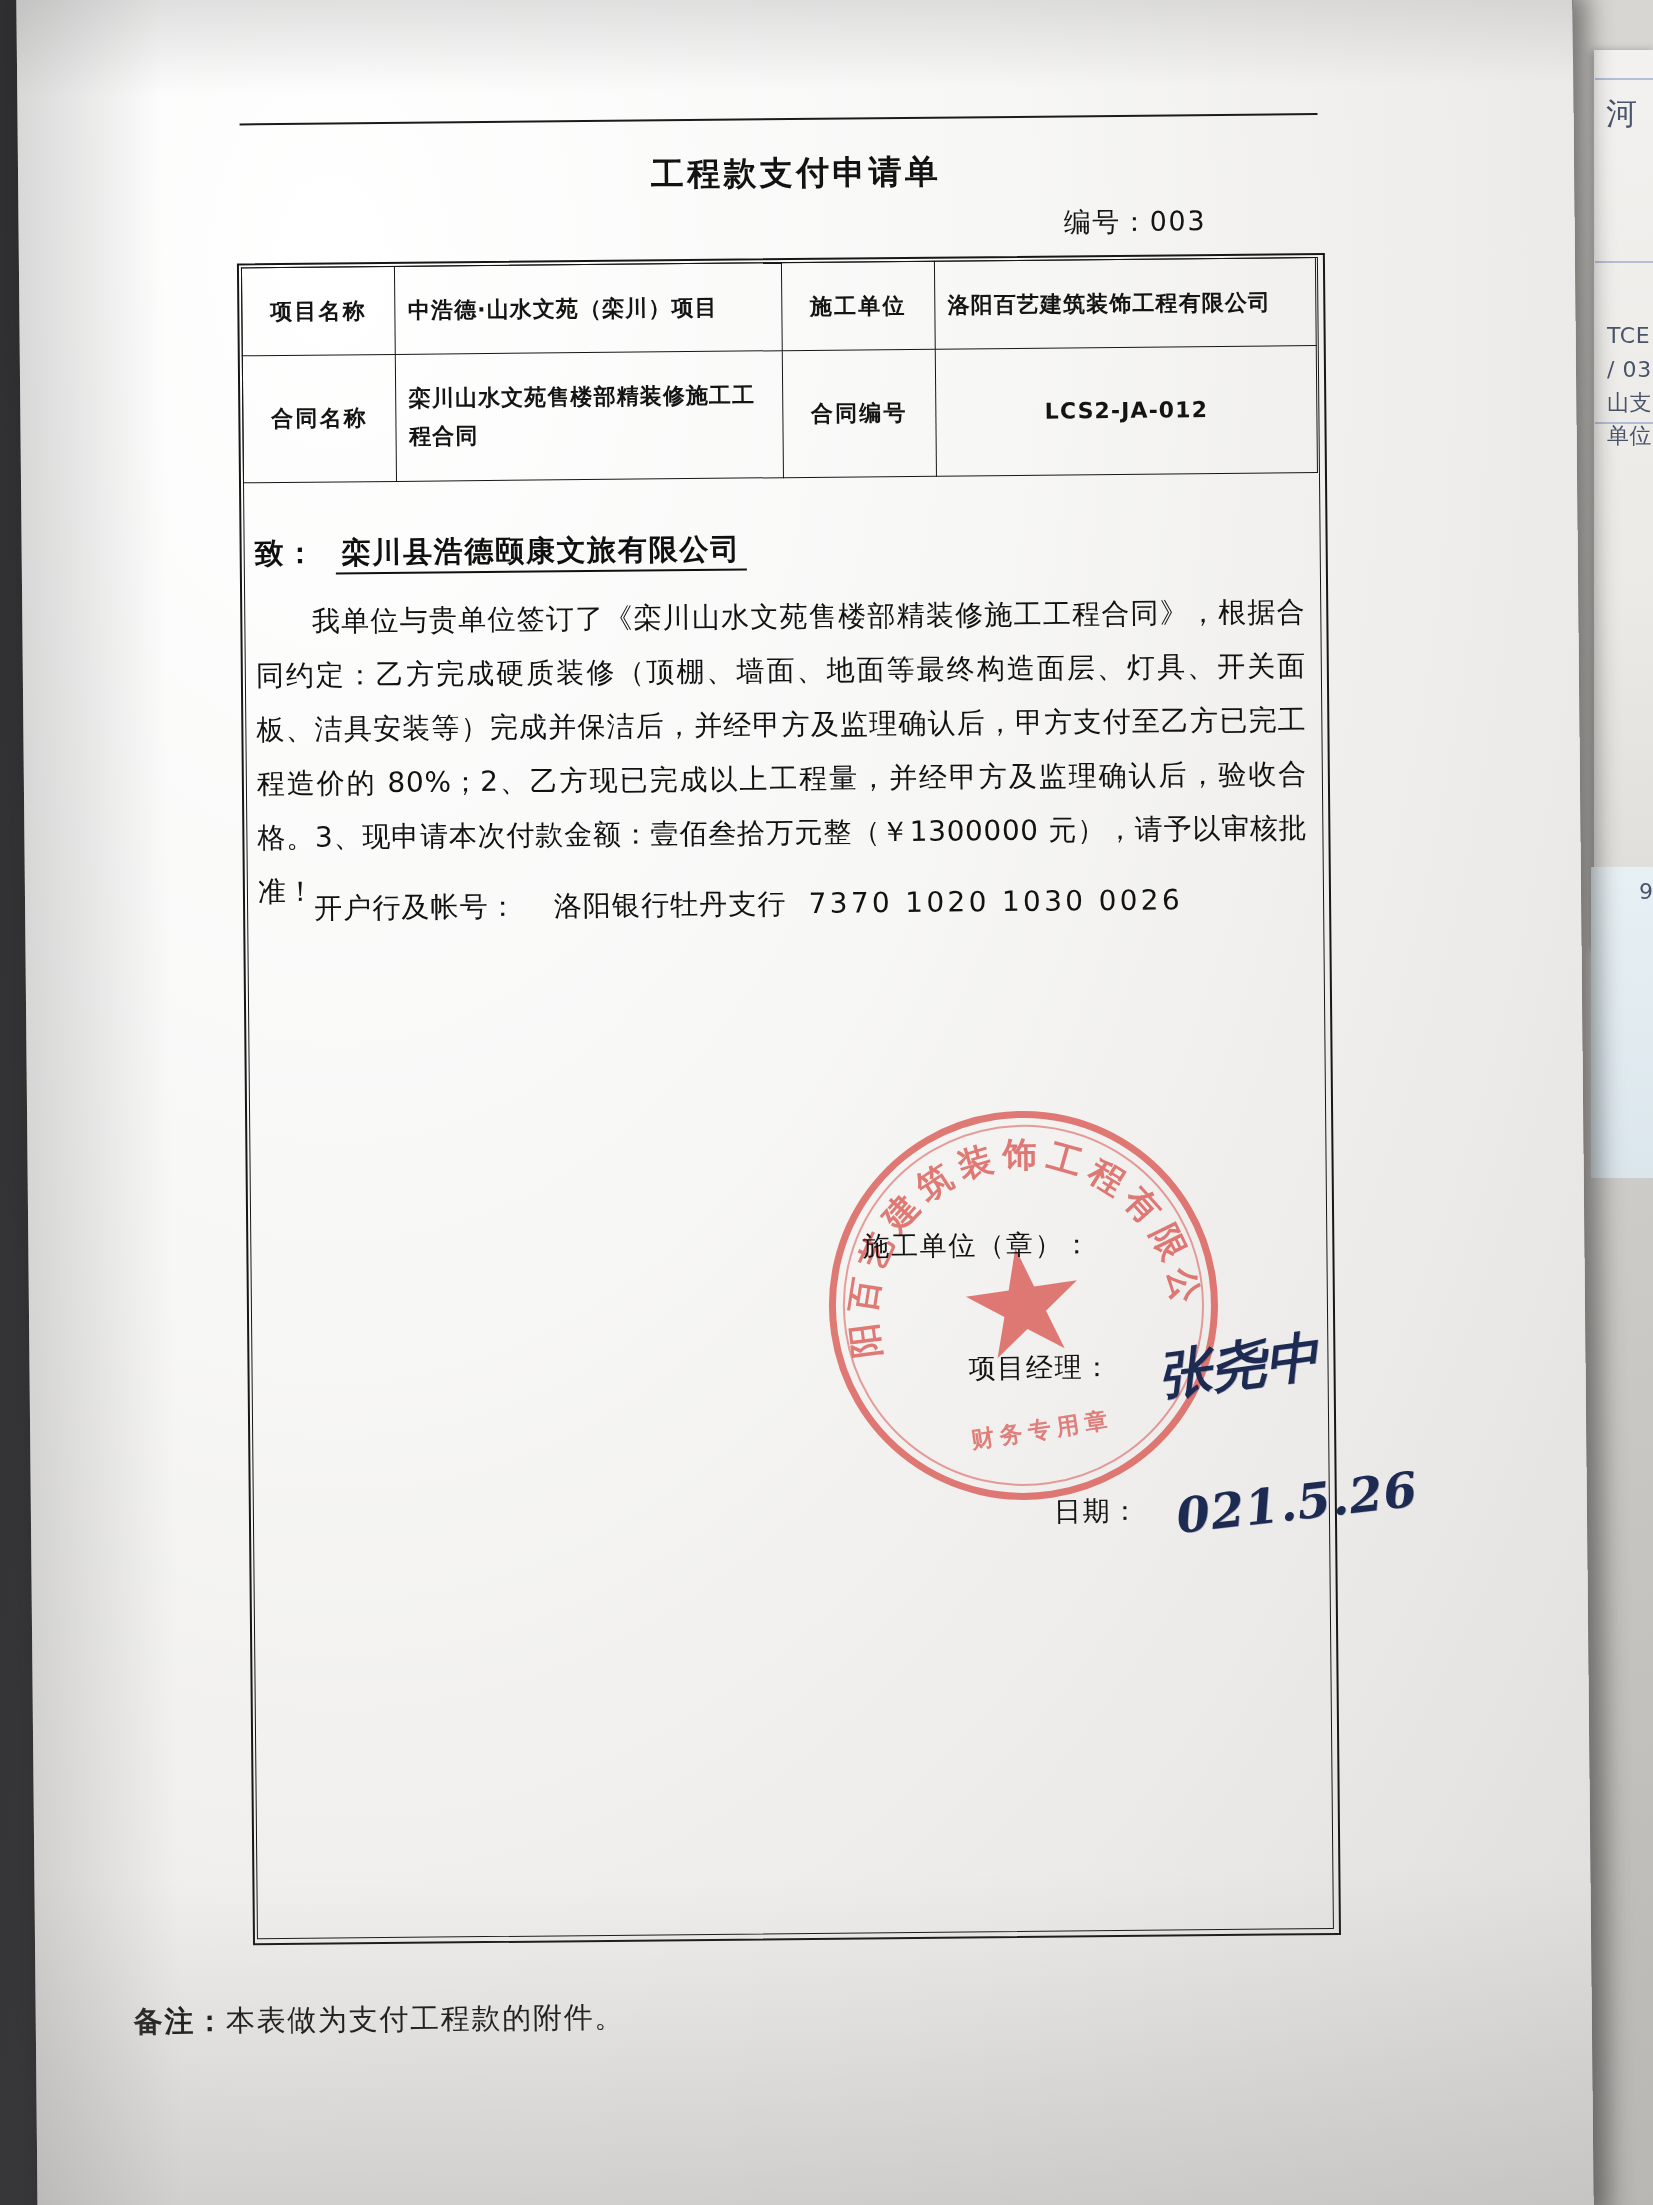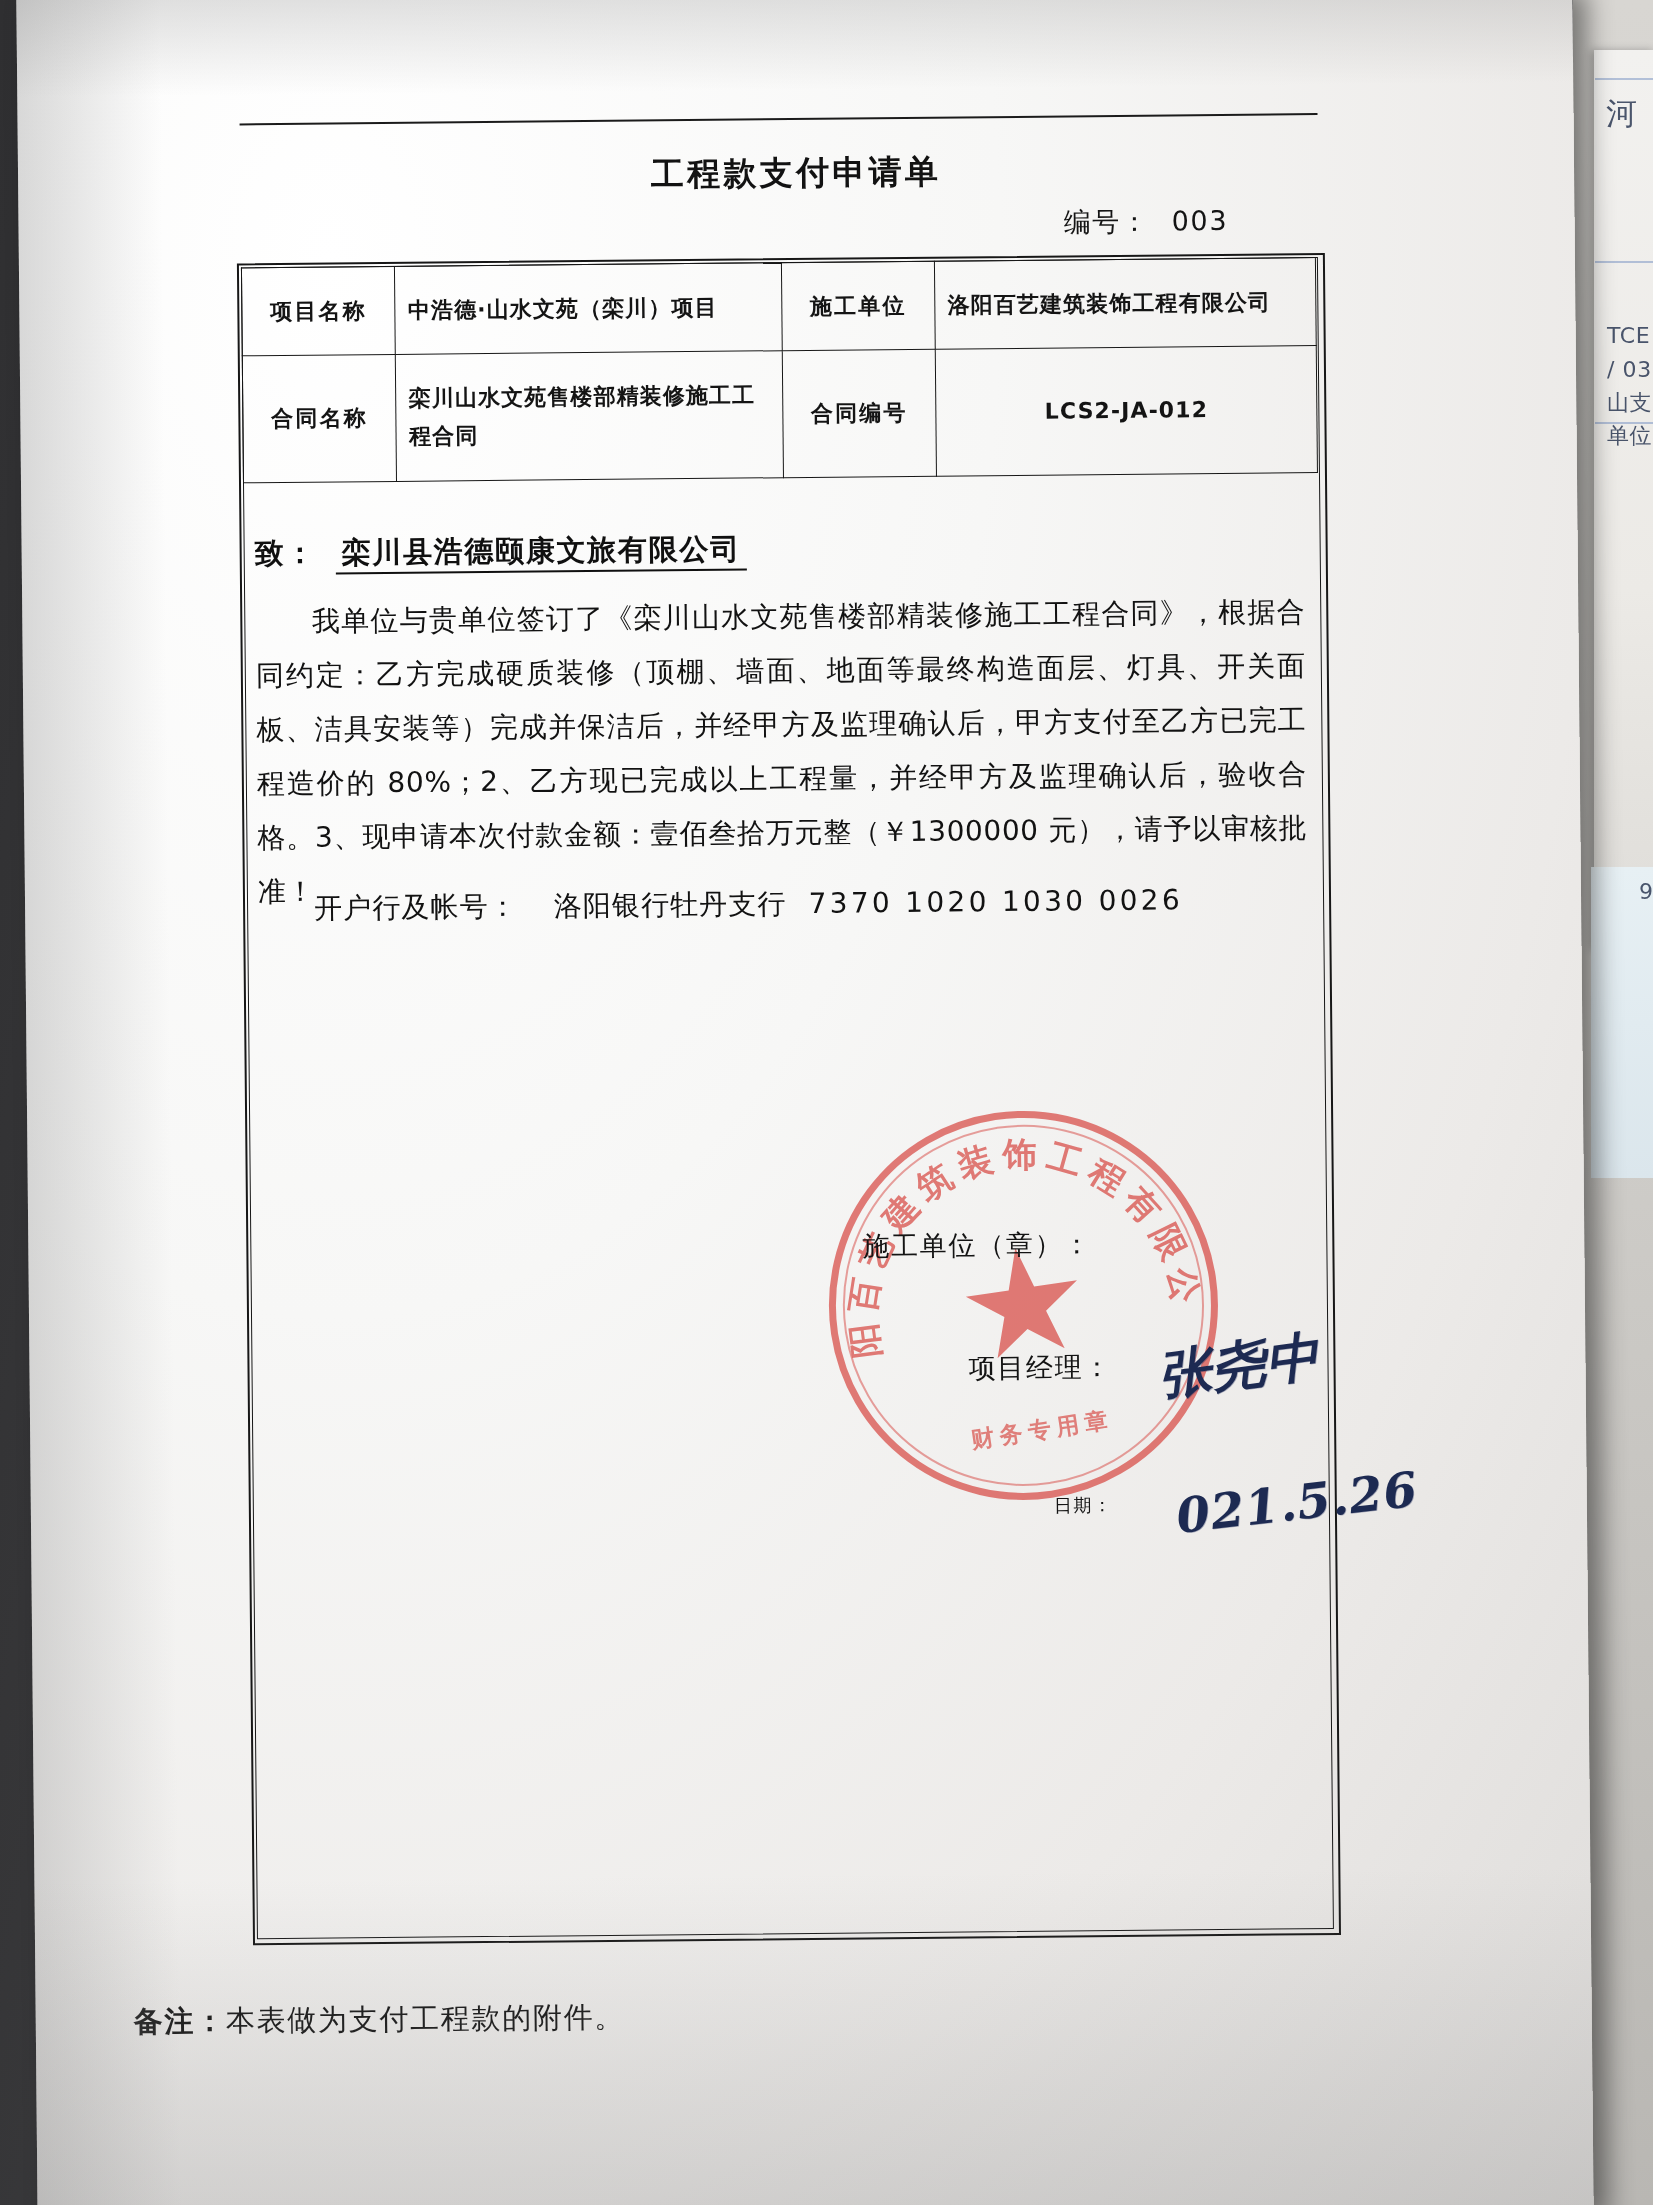--- a/index.html
+++ b/index.html
@@ -126,21 +126,21 @@
   }
 
   .doc-number {
     position: absolute;
     left: 1045px;
     top: 217px;
     font-size: 27px;
     letter-spacing: 1.7px;
     color: #141414;
   }
-  .doc-number .val { margin-left: 22px; }
+  .doc-number .val { }
 
   
   .frame-outer {
     position: absolute;
     left: 218px;
     top: 268px;
     width: 1084px;
     height: 1678px;
     border: 2.2px solid #171717;
   }
@@ -241,21 +241,21 @@
     left: 939px;
     top: 1362px;
     font-size: 27px;
     letter-spacing: 1.7px;
     color: #141414;
   }
   .sig-date {
     position: absolute;
     left: 1023px;
     top: 1506px;
-    font-size: 18px;
+    font-size: 27px;
     letter-spacing: 1.7px;
     color: #141414;
     text-align: center;
   }
 
   
   .hand {
     position: absolute;
     color: #1d2a52;
     font-family: "DejaVu Serif", serif;

